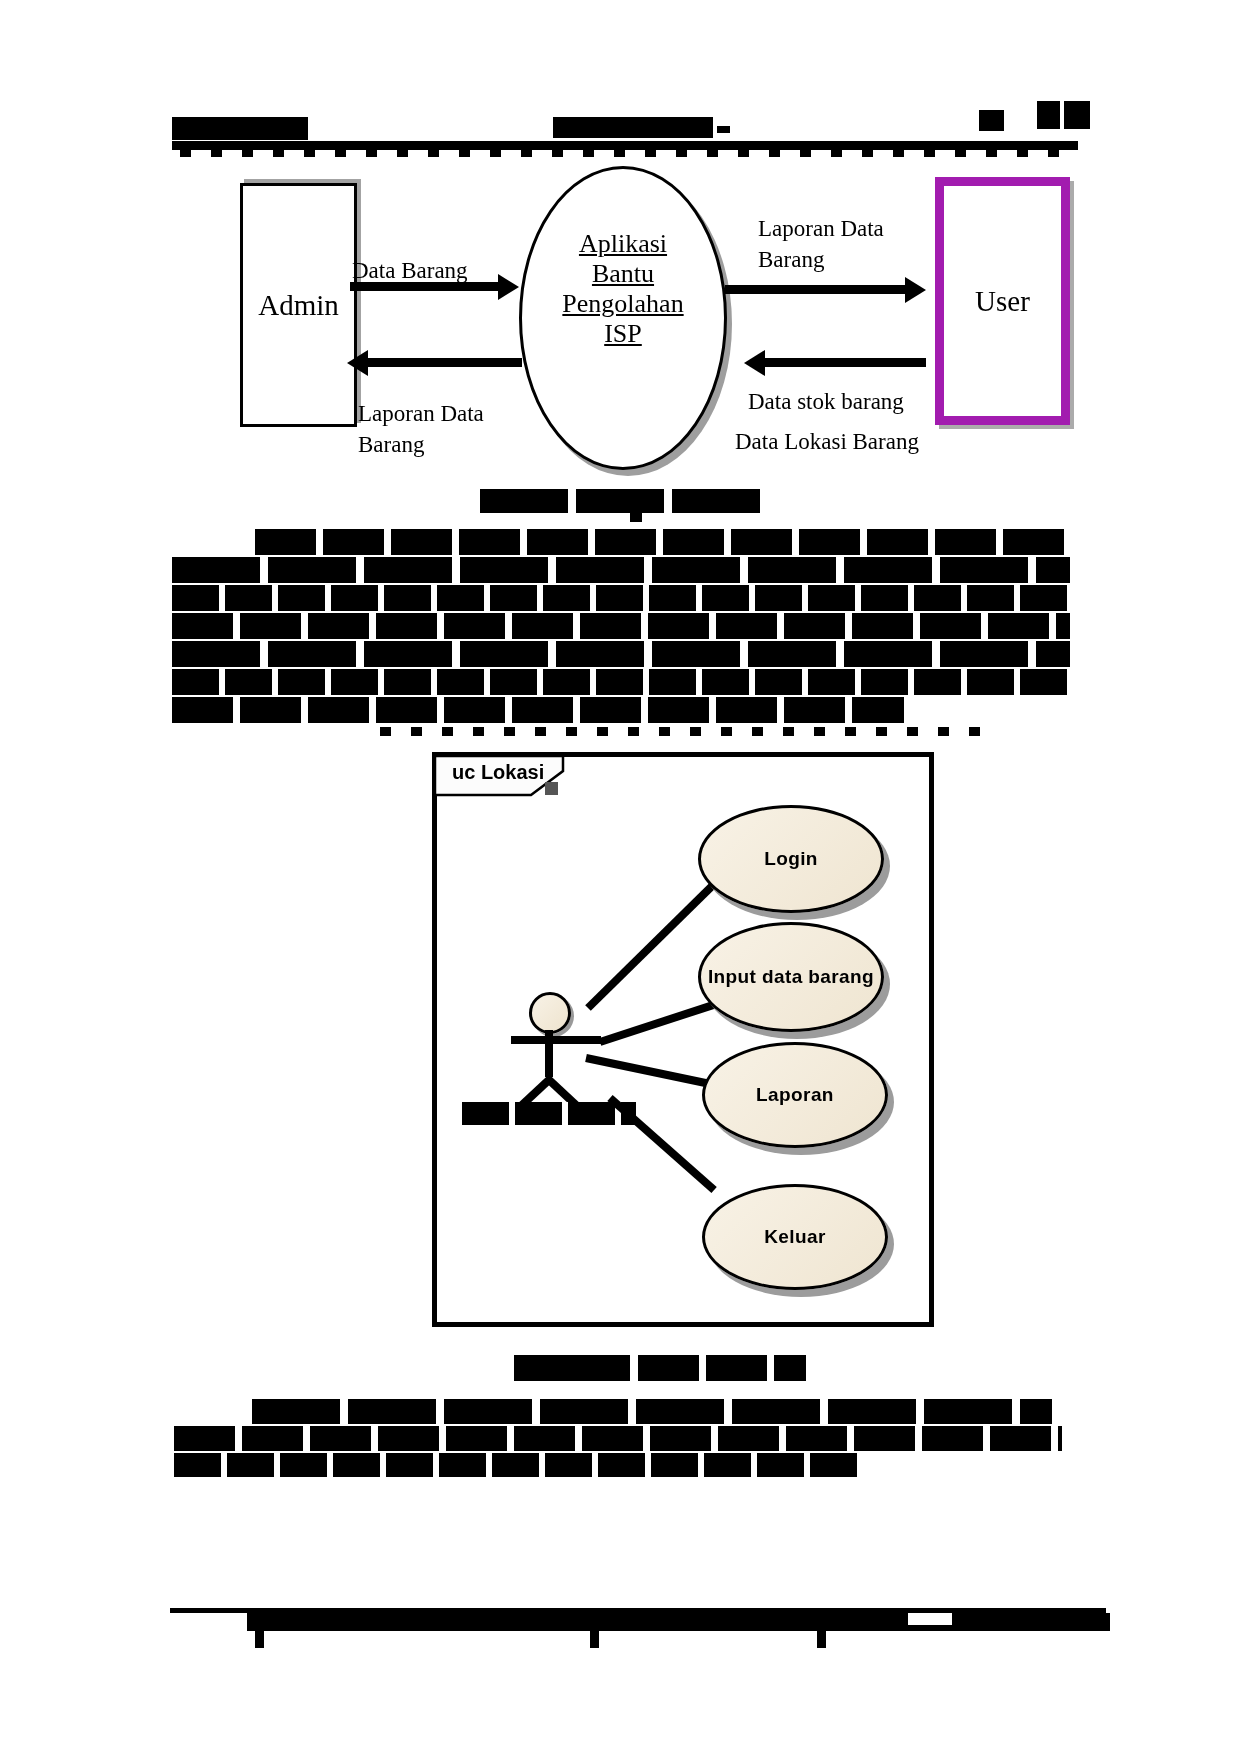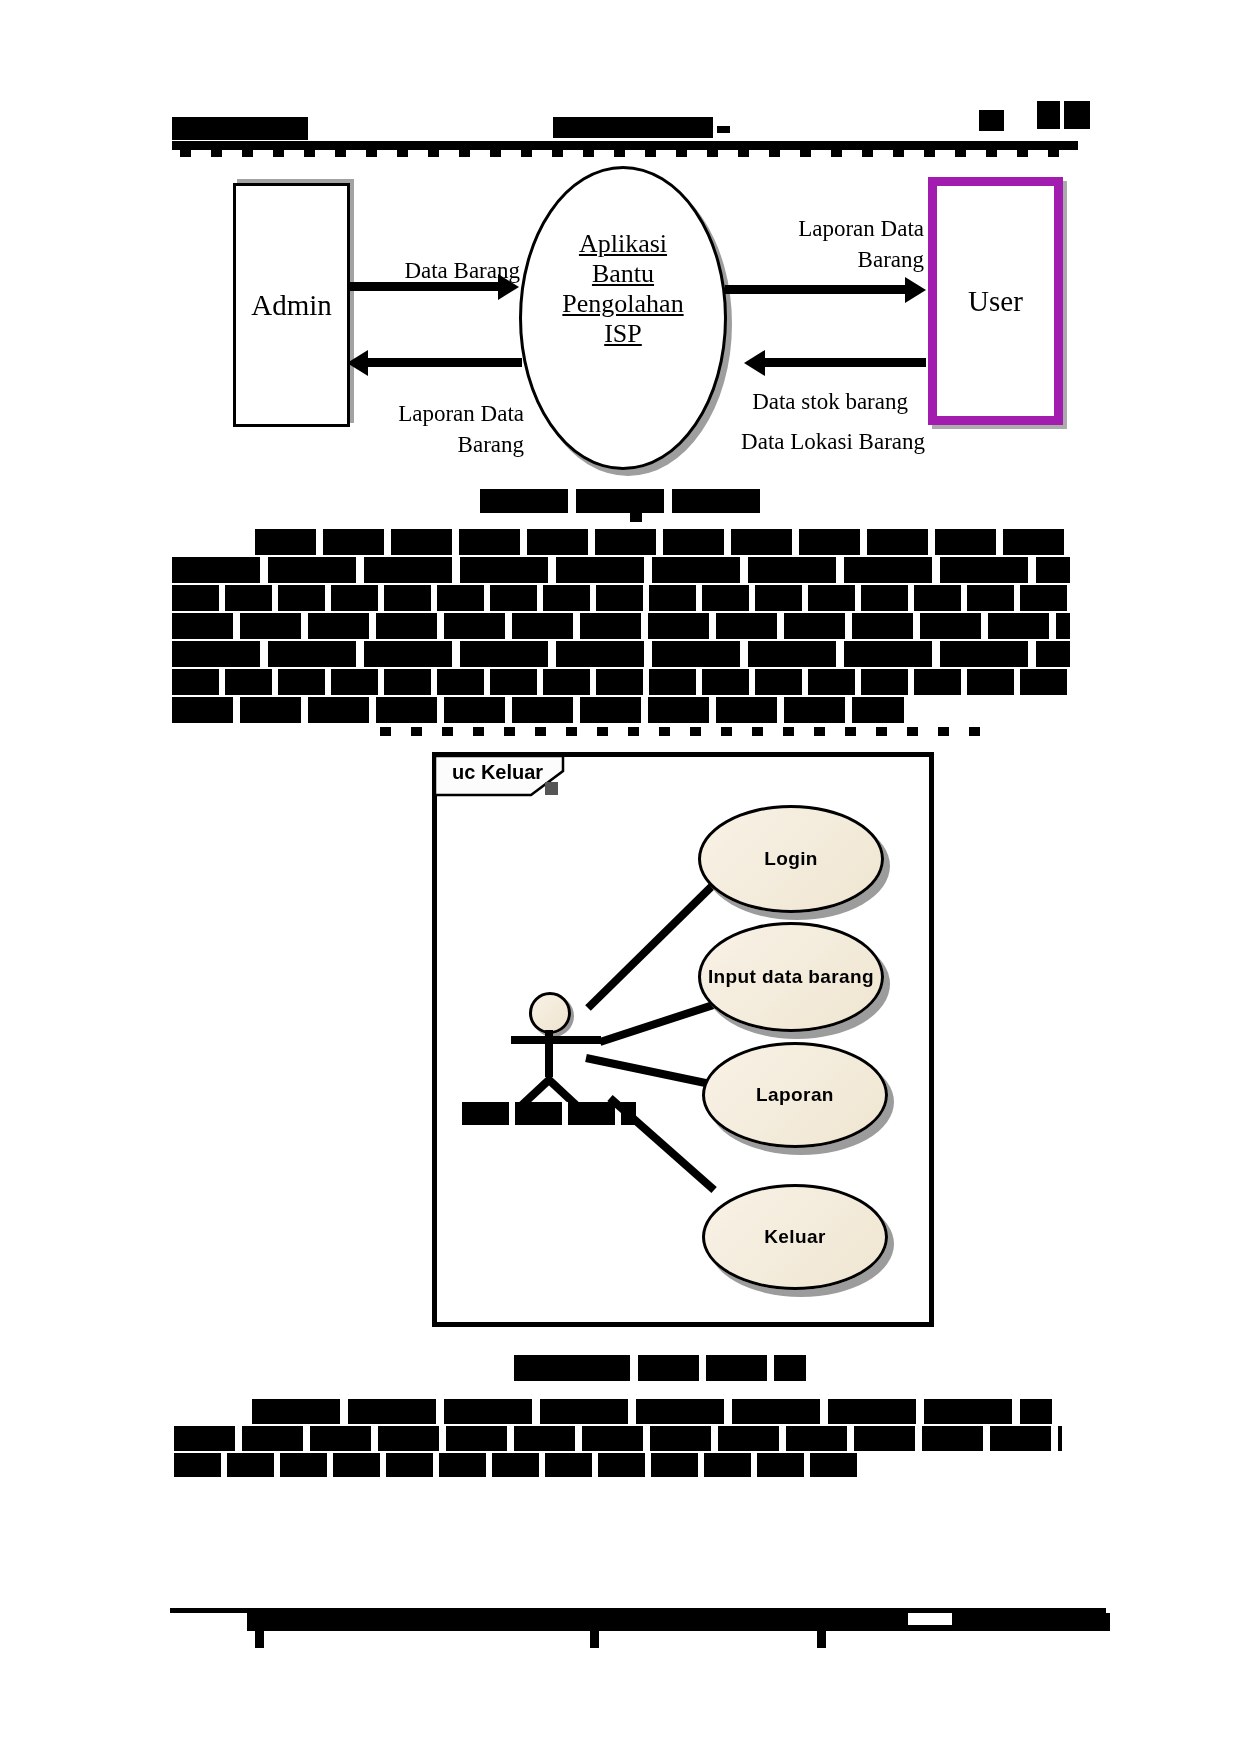--- a/index.html
+++ b/index.html
@@ -14,35 +14,35 @@
   .abs{position:absolute;}
   .redact{position:absolute;background:#000;}
   .g1{background:repeating-linear-gradient(90deg,#000 0 61px,#fff 61px 68px);}
   .g2{background:repeating-linear-gradient(90deg,#000 0 88px,#fff 88px 96px);}
   .g3{background:repeating-linear-gradient(90deg,#000 0 47px,#fff 47px 53px);}
   .dashrow{position:absolute;background:repeating-linear-gradient(90deg,#000 0 11px,transparent 11px 31px);}
 
   
   .entity{
     position:absolute;display:flex;align-items:center;justify-content:center;
-    background:#fff;color:#000;font-size:29px;
+    background:#fff;color:#000;font-size:29px;margin-left:7px;
   }
   .admin-box{left:233px;top:183px;width:111px;height:238px;border:3px solid #000;box-shadow:4px -4px 0 #a3a3a3;}
   .user-box{left:928px;top:177px;width:117px;height:230px;border:9px solid #a21caf;box-shadow:4px 4px 0 #ababab;}
   .process-ellipse{
     position:absolute;left:519px;top:166px;width:202px;height:298px;
     border:3px solid #000;border-radius:50%;background:#fff;
     box-shadow:5px 6px 0 #9e9e9e;
     display:flex;align-items:center;justify-content:center;
   }
   .process-text{ text-align:center;font-size:26px;line-height:30px;transform:translateY(-29px);text-decoration:underline;}
   .flow-line{position:absolute;height:9px;background:#000;}
   .head-right{position:absolute;width:0;height:0;border-top:13px solid transparent;border-bottom:13px solid transparent;border-left:21px solid #000;}
   .head-left{position:absolute;width:0;height:0;border-top:13px solid transparent;border-bottom:13px solid transparent;border-right:21px solid #000;}
-  .flow-label{position:absolute;text-align:right;font-size:23px;line-height:31px;color:#000;}
+  .flow-label{position:absolute;text-align:left;font-size:23px;line-height:31px;color:#000;}
 
   
   .uc-frame{position:absolute;left:432px;top:752px;width:492px;height:565px;border:5px solid #000;background:#fff;}
   .uc-tab-text{position:absolute;left:452px;top:761px;font-family:"Liberation Sans",sans-serif;font-weight:700;font-size:20px;color:#000;}
   .uc-ellipse{
     position:absolute;border:3px solid #000;border-radius:50%;
     background:linear-gradient(135deg,#f8f2e6 0%,#efe5d1 100%);
     box-shadow:6px 7px 0 #9c9c9c;
     display:flex;align-items:center;justify-content:center;
     font-family:"Liberation Sans",sans-serif;font-weight:700;font-size:19px;letter-spacing:.4px;color:#000;
@@ -124,21 +124,21 @@
   <div class="redact g3" style="left:172px;top:669px;width:898px;height:26px;"></div>
   <div class="redact g1" style="left:172px;top:697px;width:732px;height:26px;"></div>
   <div class="dashrow" style="left:380px;top:727px;width:600px;height:9px;"></div>
 
   <div class="uc-frame"></div>
 
   <svg class="abs" style="left:434px;top:755px;" width="132" height="42" viewBox="0 0 132 42">
     <polygon points="1,1 129,1 129,16 97,40 1,40" fill="#fcfcfc" stroke="#000" stroke-width="2.5"></polygon>
   </svg>
   <div class="abs" style="left:545px;top:782px;width:13px;height:13px;background:#555;"></div>
-  <div class="uc-tab-text">uc Keluar</div>
+  <div class="uc-tab-text">uc Lokasi</div>
 
   <div class="actor-head"></div>
   <div class="actor-part" style="left:545px;top:1030px;width:8px;height:47px;"></div>
   <div class="actor-part" style="left:511px;top:1036px;width:90px;height:8px;"></div>
   <div class="leg" style="left:551px;top:1074px;transform:rotate(137deg);"></div>
   <div class="leg" style="left:547px;top:1074px;transform:rotate(43deg);"></div>
   <div class="redact g3" style="left:462px;top:1102px;width:174px;height:23px;"></div>
 
   <div class="uc-line" style="left:588px;top:1004px;width:177px;transform:rotate(-44.5deg);"></div>
   <div class="uc-line" style="left:600px;top:1038px;width:122px;transform:rotate(-18.1deg);"></div>

